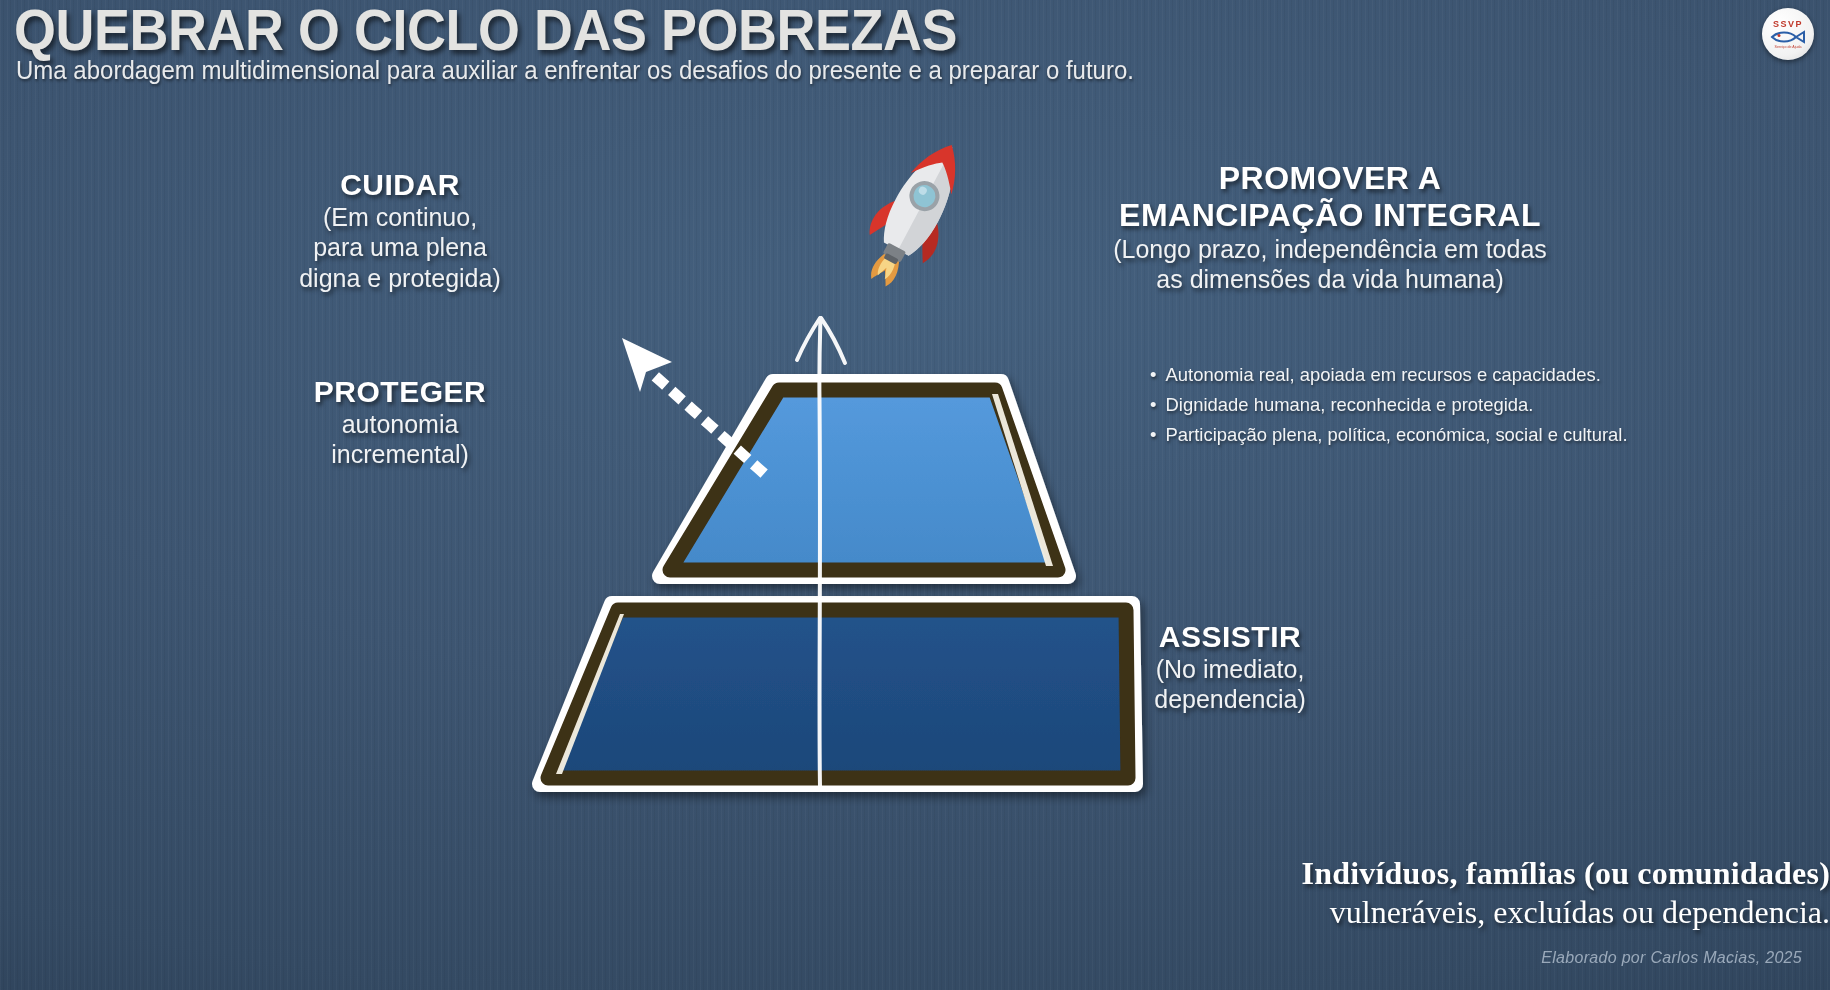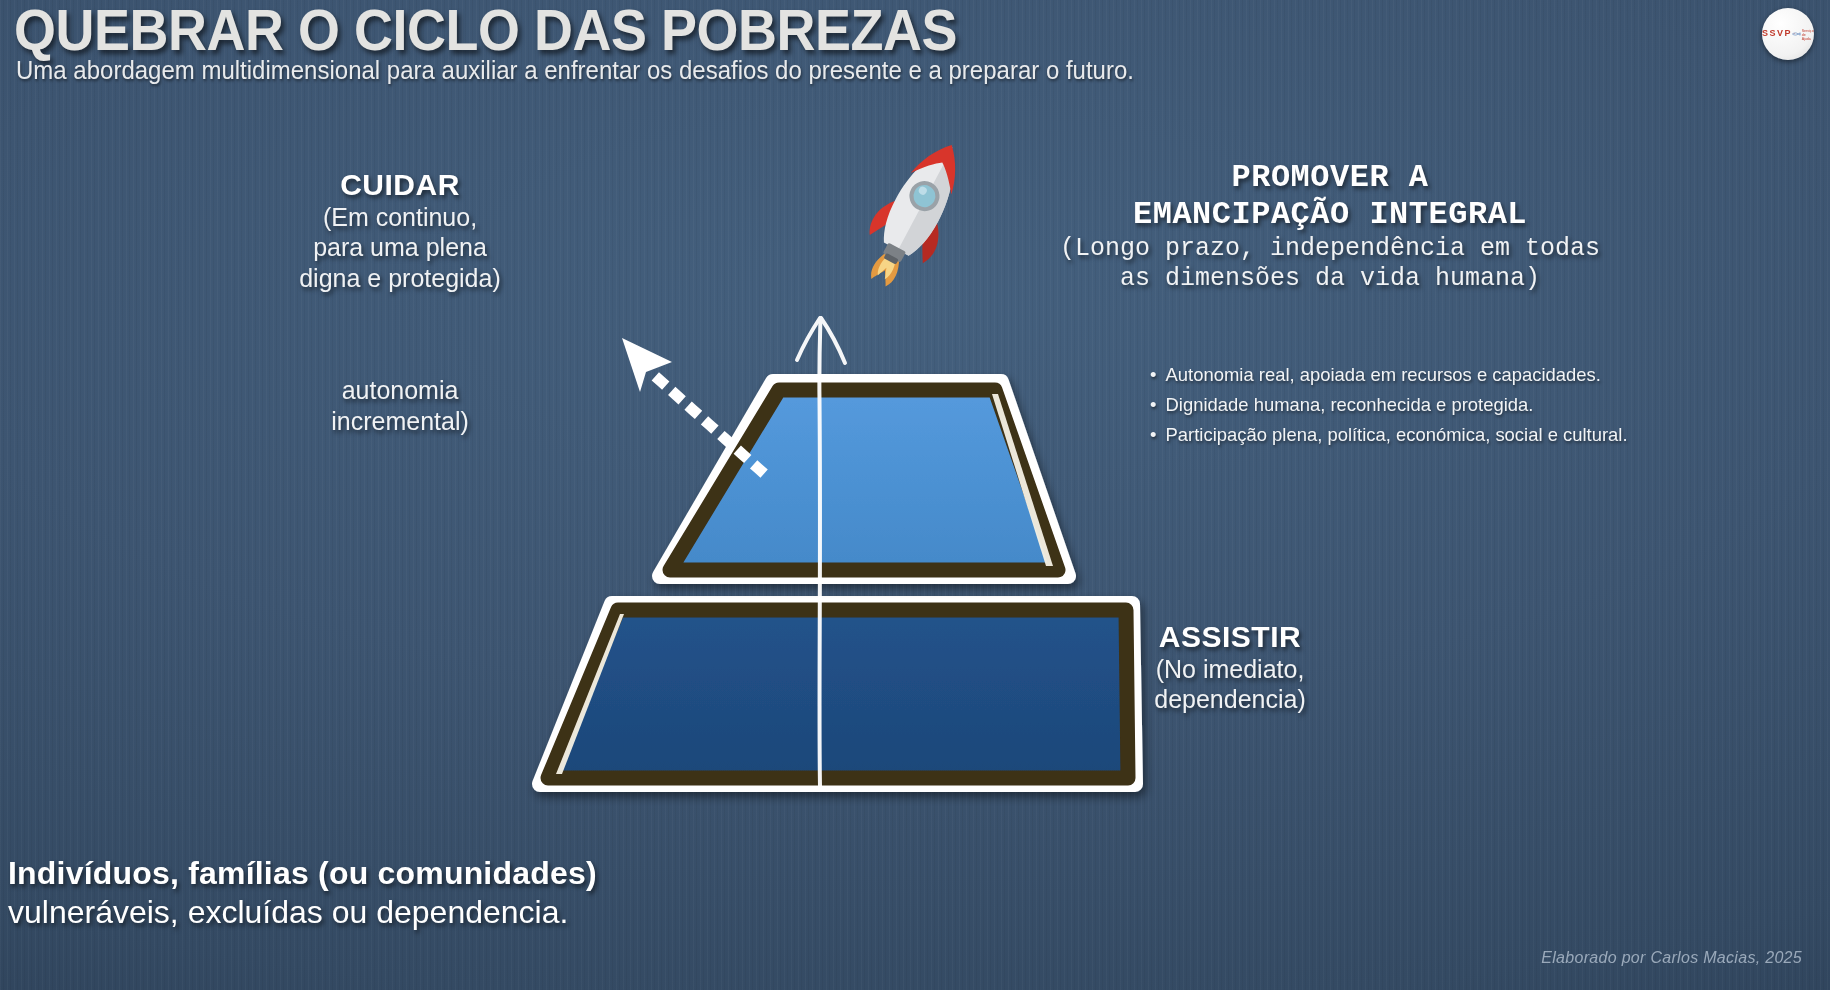--- a/index.html
+++ b/index.html
@@ -42,55 +42,56 @@
     transform:scaleX(0.96);
     transform-origin:left top;
     white-space:nowrap;
   }
   
   #logo{
     position:absolute; right:16px; top:8px;
     width:52px; height:52px; border-radius:50%;
     background:radial-gradient(circle at 35% 30%, #ffffff 0%, #f2f2f2 65%, #d8d8d8 100%);
     box-shadow:0 2px 5px rgba(0,0,0,0.45);
-    display:flex; align-items:center; justify-content:center;
+    display:flex; flex-direction:column; align-items:center; justify-content:center;
   }
   #logo .logo-top{
     font-size:9px; font-weight:bold; color:#c0392b;
     letter-spacing:1.5px; line-height:1; margin-bottom:1px;
   }
   #logo .logo-bottom{
     font-size:4px; color:#c0392b; line-height:1; margin-top:1px;
     transform:scale(0.9);
   }
   
   .blk{ position:absolute; text-align:center; color:#ffffff;
         text-shadow:2px 3px 4px rgba(0,0,0,0.55); }
   .blk .hd{ font-size:30px; font-weight:bold; letter-spacing:0.5px; line-height:1.12; }
   .blk .sb{ font-size:25px; line-height:1.22; color:#f0f2f4; font-weight:normal; }
   #blk-cuidar   { left:250px; top:168px; width:300px;text-align:center; }
   #blk-proteger { left:250px; top:375px; width:300px; }
   #blk-assistir { left:1090px; top:620px; width:280px; }
-  #blk-promover { left:1020px; top:160px; width:620px;font-family:Liberation Mono, monospace; }
+  #blk-promover { left:1020px; top:160px; width:620px; }
   #blk-promover .hd{ font-size:32px; line-height:1.15; }
   #blk-promover .sb{ font-size:25px; }
   
   #bullets{
     position:absolute; left:1150px; top:360px; width:560px;
     color:#f2f4f6; font-size:19px; line-height:1.57;
     text-shadow:1px 2px 3px rgba(0,0,0,0.5);
     transform:scaleX(0.97); transform-origin:left top;
   }
   #bullets .bullet{ white-space:nowrap; }
   #bullets .dot{ display:inline-block; width:16px; }
   
   #caption{
     position:absolute; left:8px; right:0; top:855px;
-    text-align:left; color:#ffffff;
+    text-align:right; color:#ffffff;
     text-shadow:2px 3px 4px rgba(0,0,0,0.55);
+    font-family:Liberation Serif, serif;
   }
   #caption .l1{ font-size:32px; font-weight:bold; letter-spacing:0.2px; }
   #caption .l2{ font-size:32px; font-weight:normal; margin-top:2px; }
   
   #credit{
     position:absolute; right:28px; top:949px;
     font-size:16px; font-style:italic; color:#9aa9ba;
     letter-spacing:0.3px;
   }
   
@@ -178,20 +179,21 @@
   </svg>
 
   <div class="blk" id="blk-cuidar">
     <div class="hd">CUIDAR</div>
     <div class="sb">(Em continuo,</div>
     <div class="sb">para uma plena</div>
     <div class="sb">digna e protegida)</div>
   </div>
 
   <div class="blk" id="blk-proteger">
+    <div class="hd">PROTEGER</div>
     <div class="sb">autonomia</div>
     <div class="sb">incremental)</div>
   </div>
 
   <div class="blk" id="blk-assistir">
     <div class="hd">ASSISTIR</div>
     <div class="sb">(No imediato,</div>
     <div class="sb">dependencia)</div>
   </div>
 

